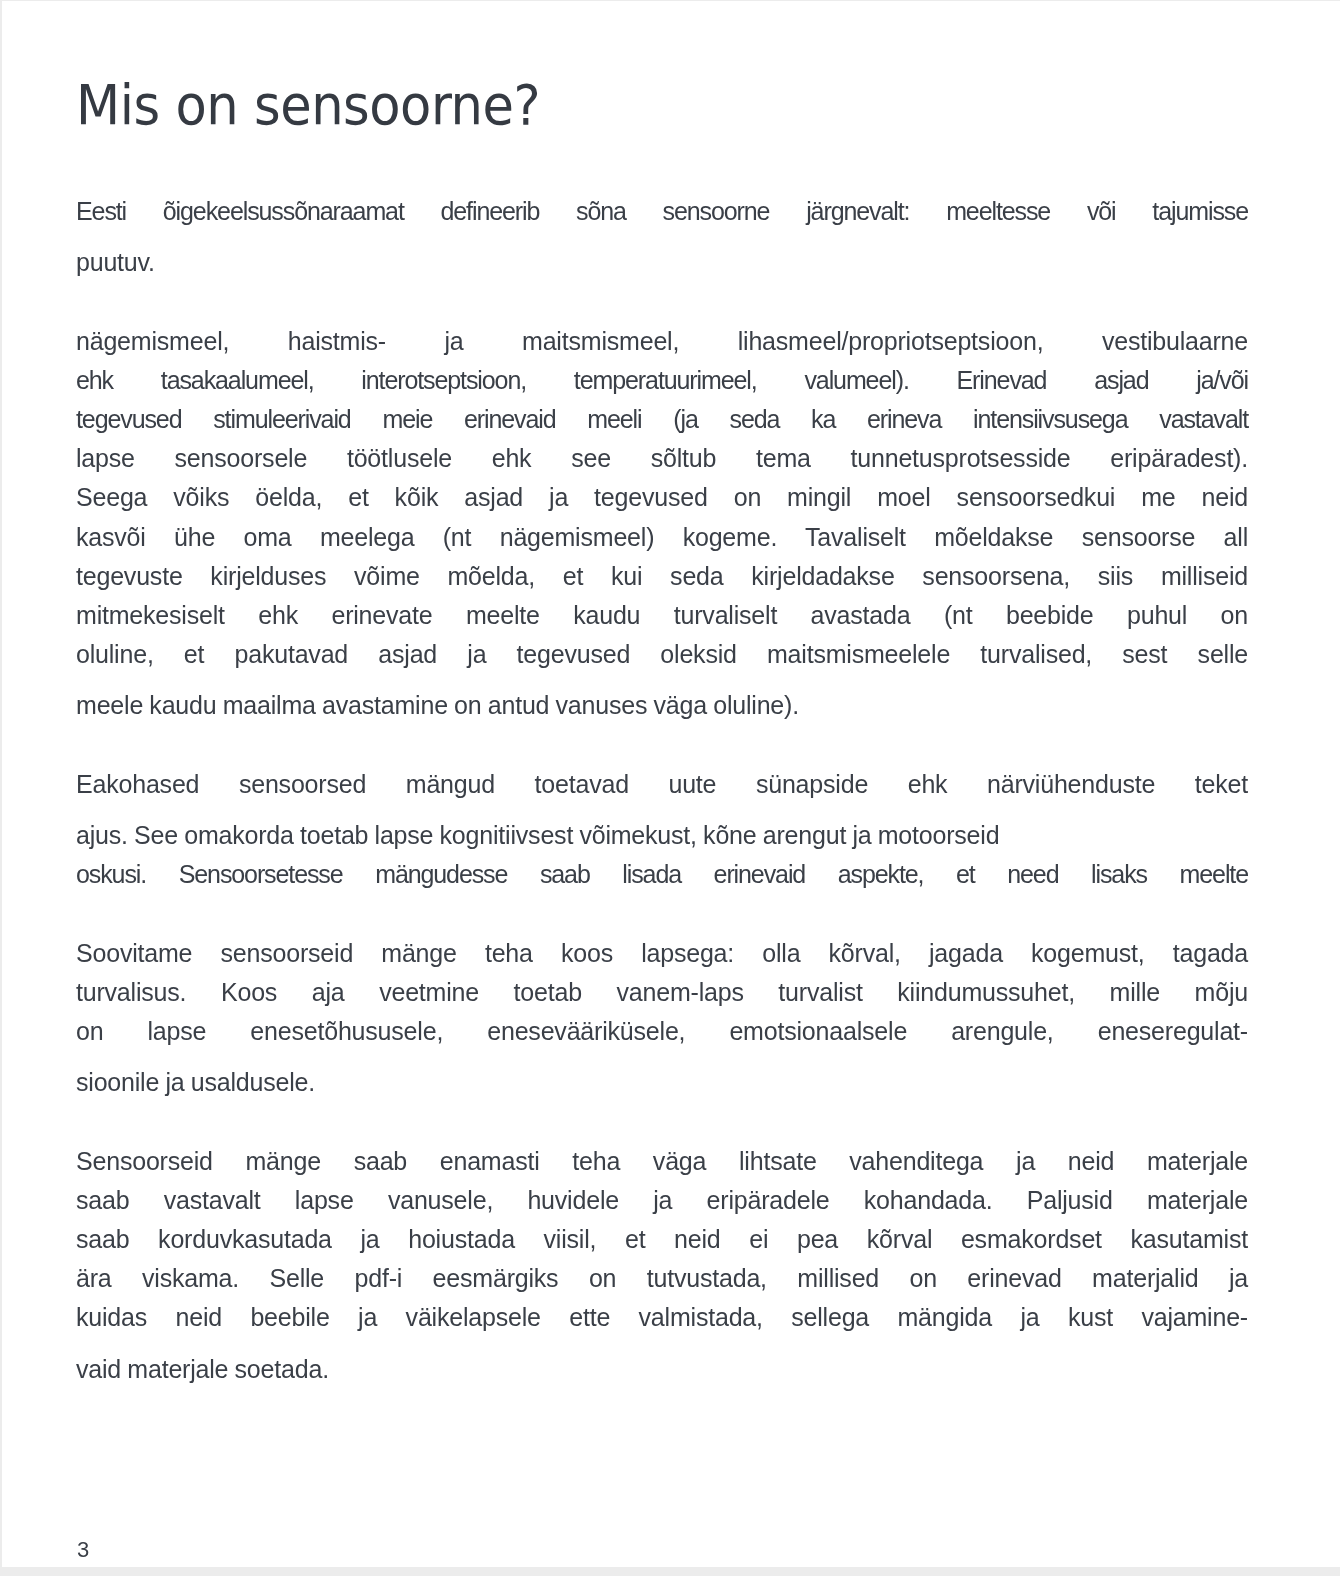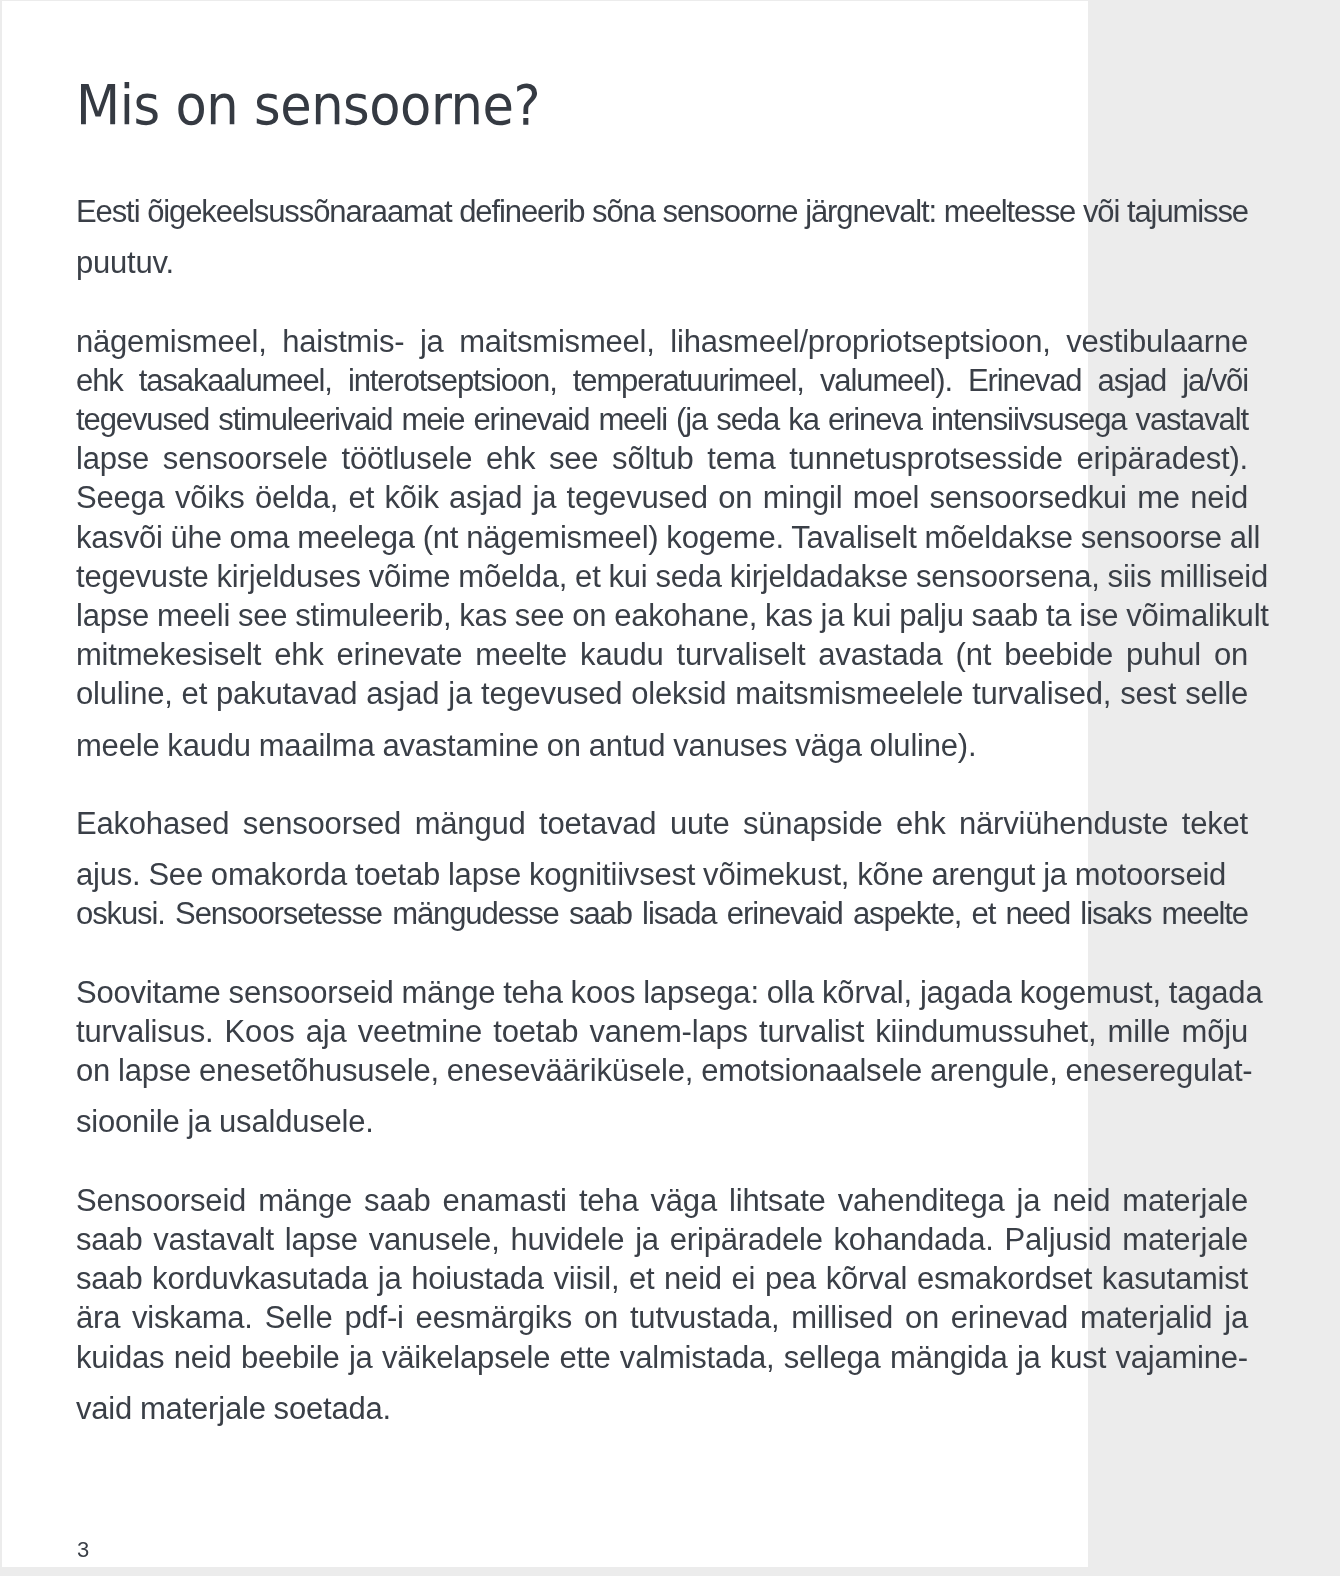--- a/index.html
+++ b/index.html
@@ -10,21 +10,21 @@
     body {
       width: 1340px;
       height: 1576px;
       position: relative;
       overflow: hidden;
     }
     .page {
       position: absolute;
       left: 2px;
       top: 1px;
-      width: 1086px;
+      width: 1338px;
       height: 1566px;
       background: #ffffff;
       box-sizing: border-box;
     }
     .page-title {
       position: absolute;
       left: 74px;
       top: 66px;
       margin: 0;
       font-family: "DejaVu Sans", sans-serif;
@@ -36,21 +36,21 @@
       transform: scaleX(0.93);
       transform-origin: left center;
       white-space: nowrap;
     }
     .body-text {
       position: absolute;
       left: 74px;
       top: 191px;
       width: 1172px;
       font-family: "Liberation Sans", sans-serif;
-      font-size: 31px;
+      font-size: 25px;
       line-height: 39.2px;
       color: #3a3f47;
     }
     .para {
       margin: 0 0 39.2px 0;
       text-align: justify;
       text-align-last: left;
       letter-spacing: -0.2px;
       word-spacing: -0.5px;
     }
@@ -110,21 +110,20 @@
     </p>
 
     <p class="para">
       <span class="line">nägemismeel, haistmis- ja maitsmismeel, lihasmeel/propriotseptsioon, vestibulaarne</span>
       <span class="line narrow">ehk tasakaalumeel, interotseptsioon, temperatuurimeel, valumeel). Erinevad asjad ja/või</span>
       <span class="line narrow">tegevused stimuleerivaid meie erinevaid meeli (ja seda ka erineva intensiivsusega vastavalt</span>
       <span class="line">lapse sensoorsele töötlusele ehk see sõltub tema tunnetusprotsesside eripäradest).</span>
       <span class="line">Seega võiks öelda, et kõik asjad ja tegevused on mingil moel sensoorsedkui me neid</span>
       <span class="line">kasvõi ühe oma meelega (nt nägemismeel) kogeme. Tavaliselt mõeldakse sensoorse all</span>
       <span class="line">tegevuste kirjelduses võime mõelda, et kui seda kirjeldadakse sensoorsena, siis milliseid</span>
-      <span class="line">lapse meeli see stimuleerib, kas see on eakohane, kas ja kui palju saab ta ise võimalikult</span>
       <span class="line">mitmekesiselt ehk erinevate meelte kaudu turvaliselt avastada (nt beebide puhul on</span>
       <span class="line">oluline, et pakutavad asjad ja tegevused oleksid maitsmismeelele turvalised, sest selle</span>
       <span class="line last">meele kaudu maailma avastamine on antud vanuses  väga oluline).</span>
     </p>
 
     <p class="para">
       <span class="line">Eakohased sensoorsed mängud toetavad uute sünapside ehk närviühenduste teket</span>
       <span class="line last">ajus. See omakorda toetab lapse kognitiivsest võimekust, kõne arengut ja motoorseid</span>
       <span class="line narrow">oskusi. Sensoorsetesse mängudesse saab lisada erinevaid aspekte, et need lisaks meelte</span>
     </p>

